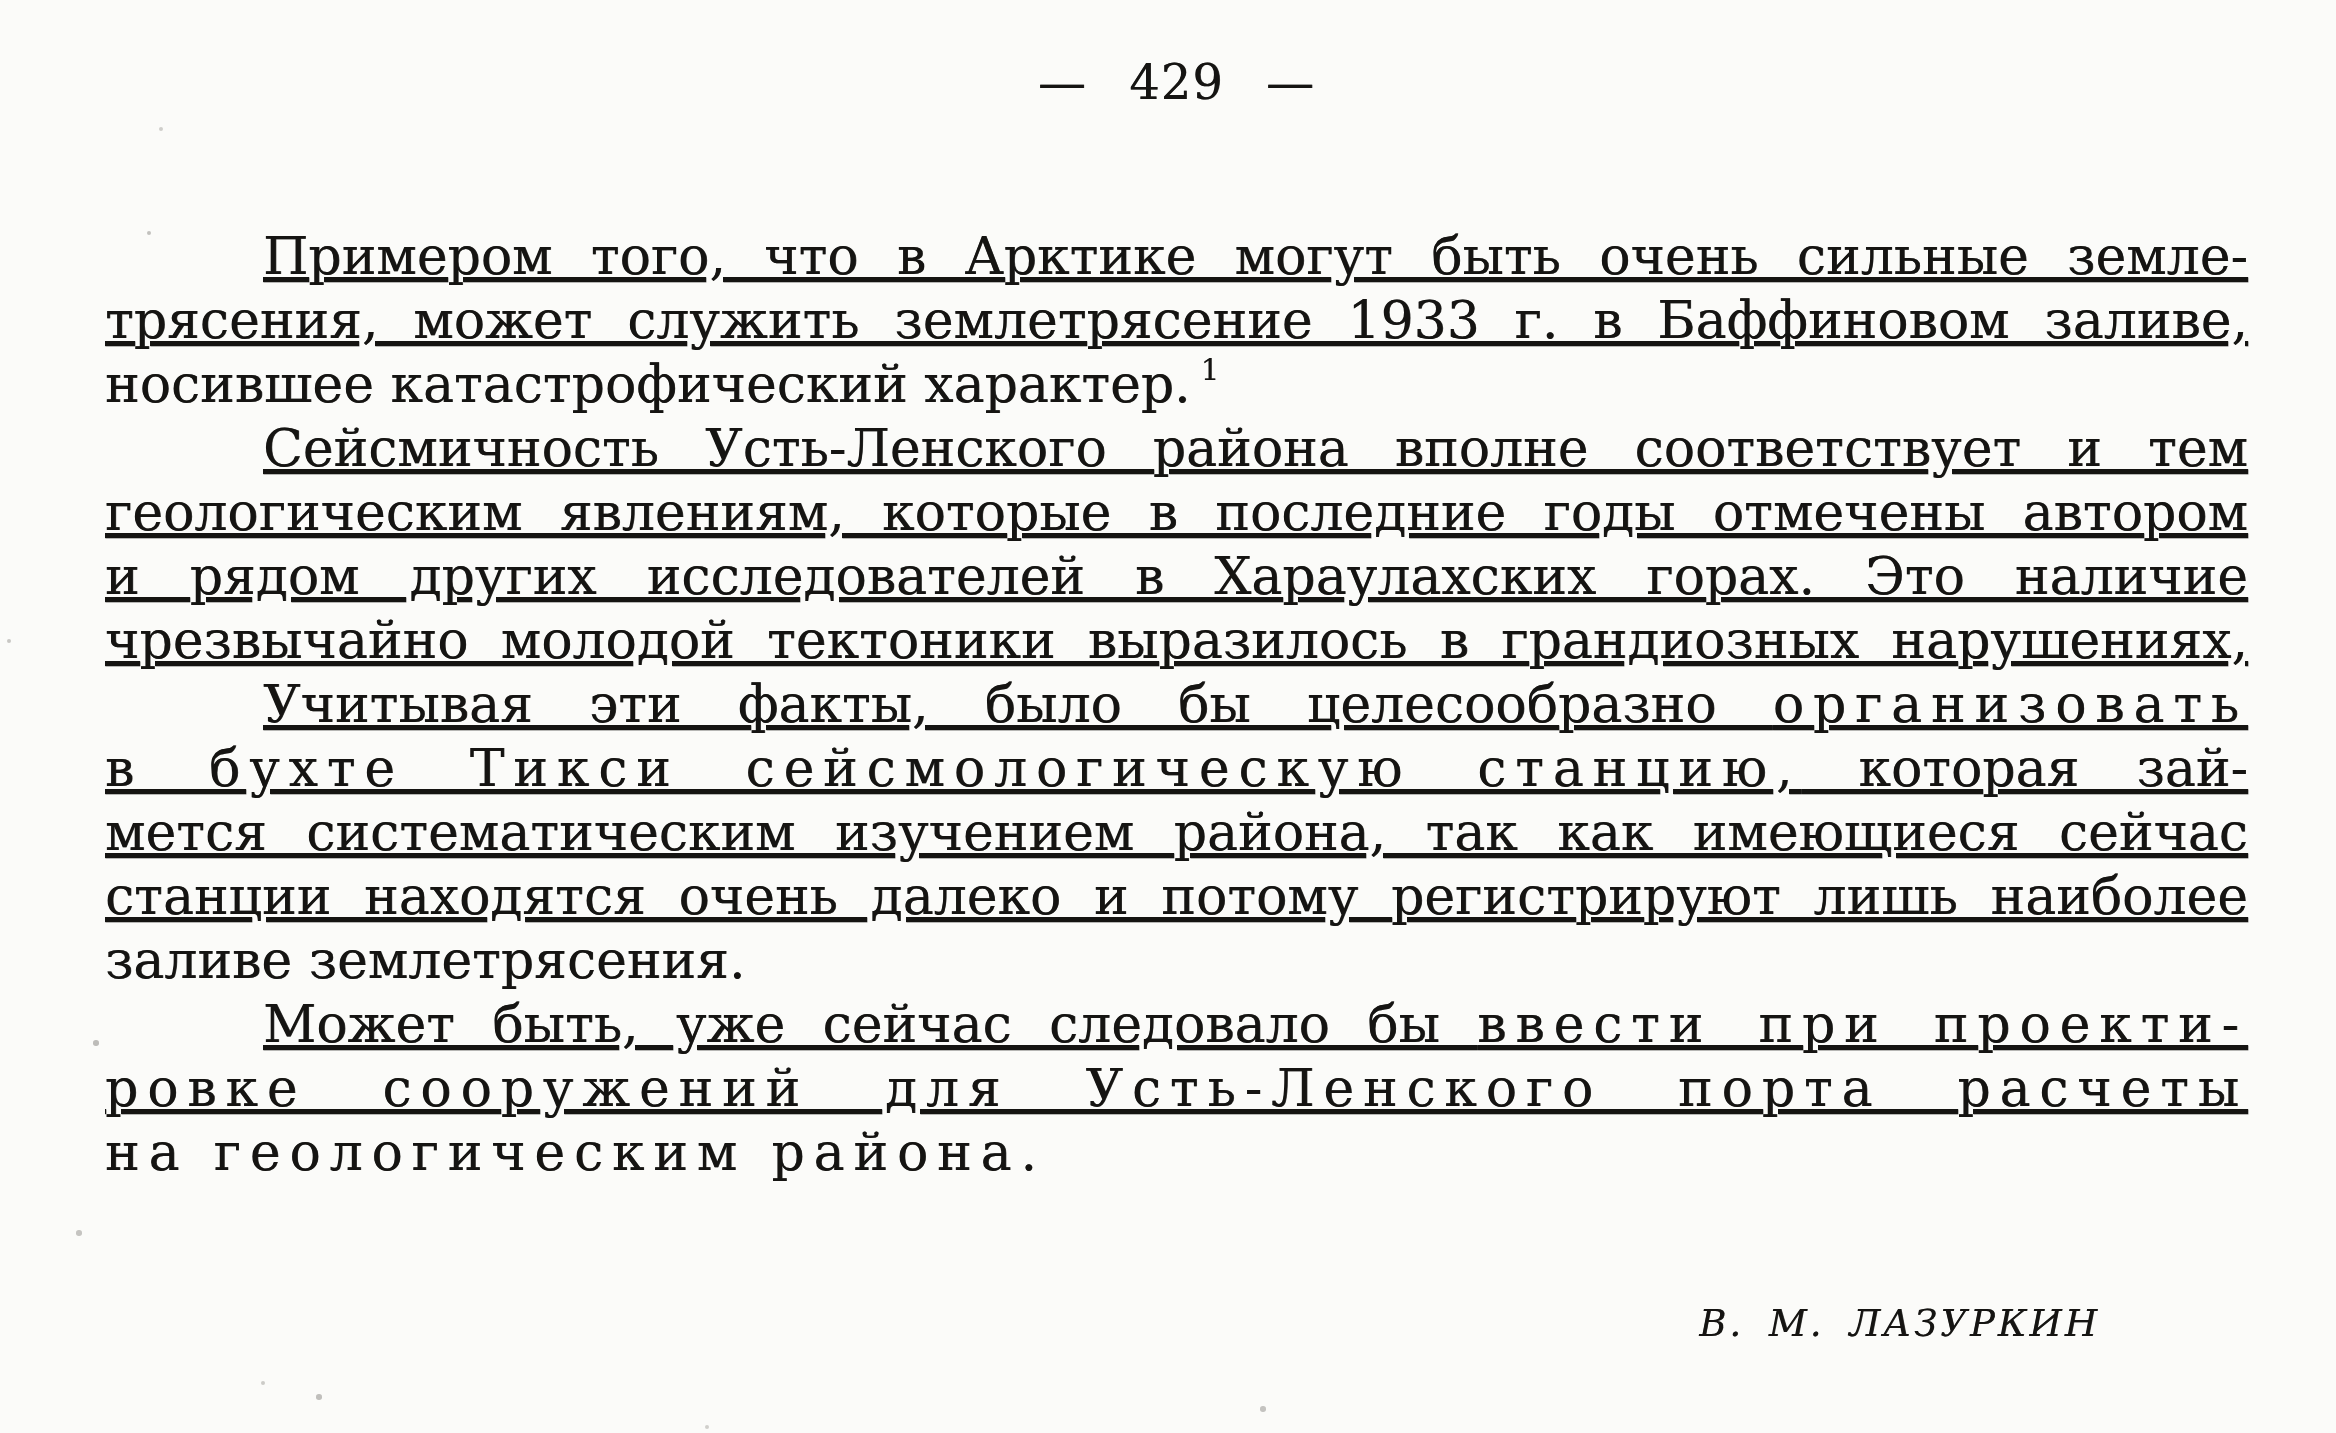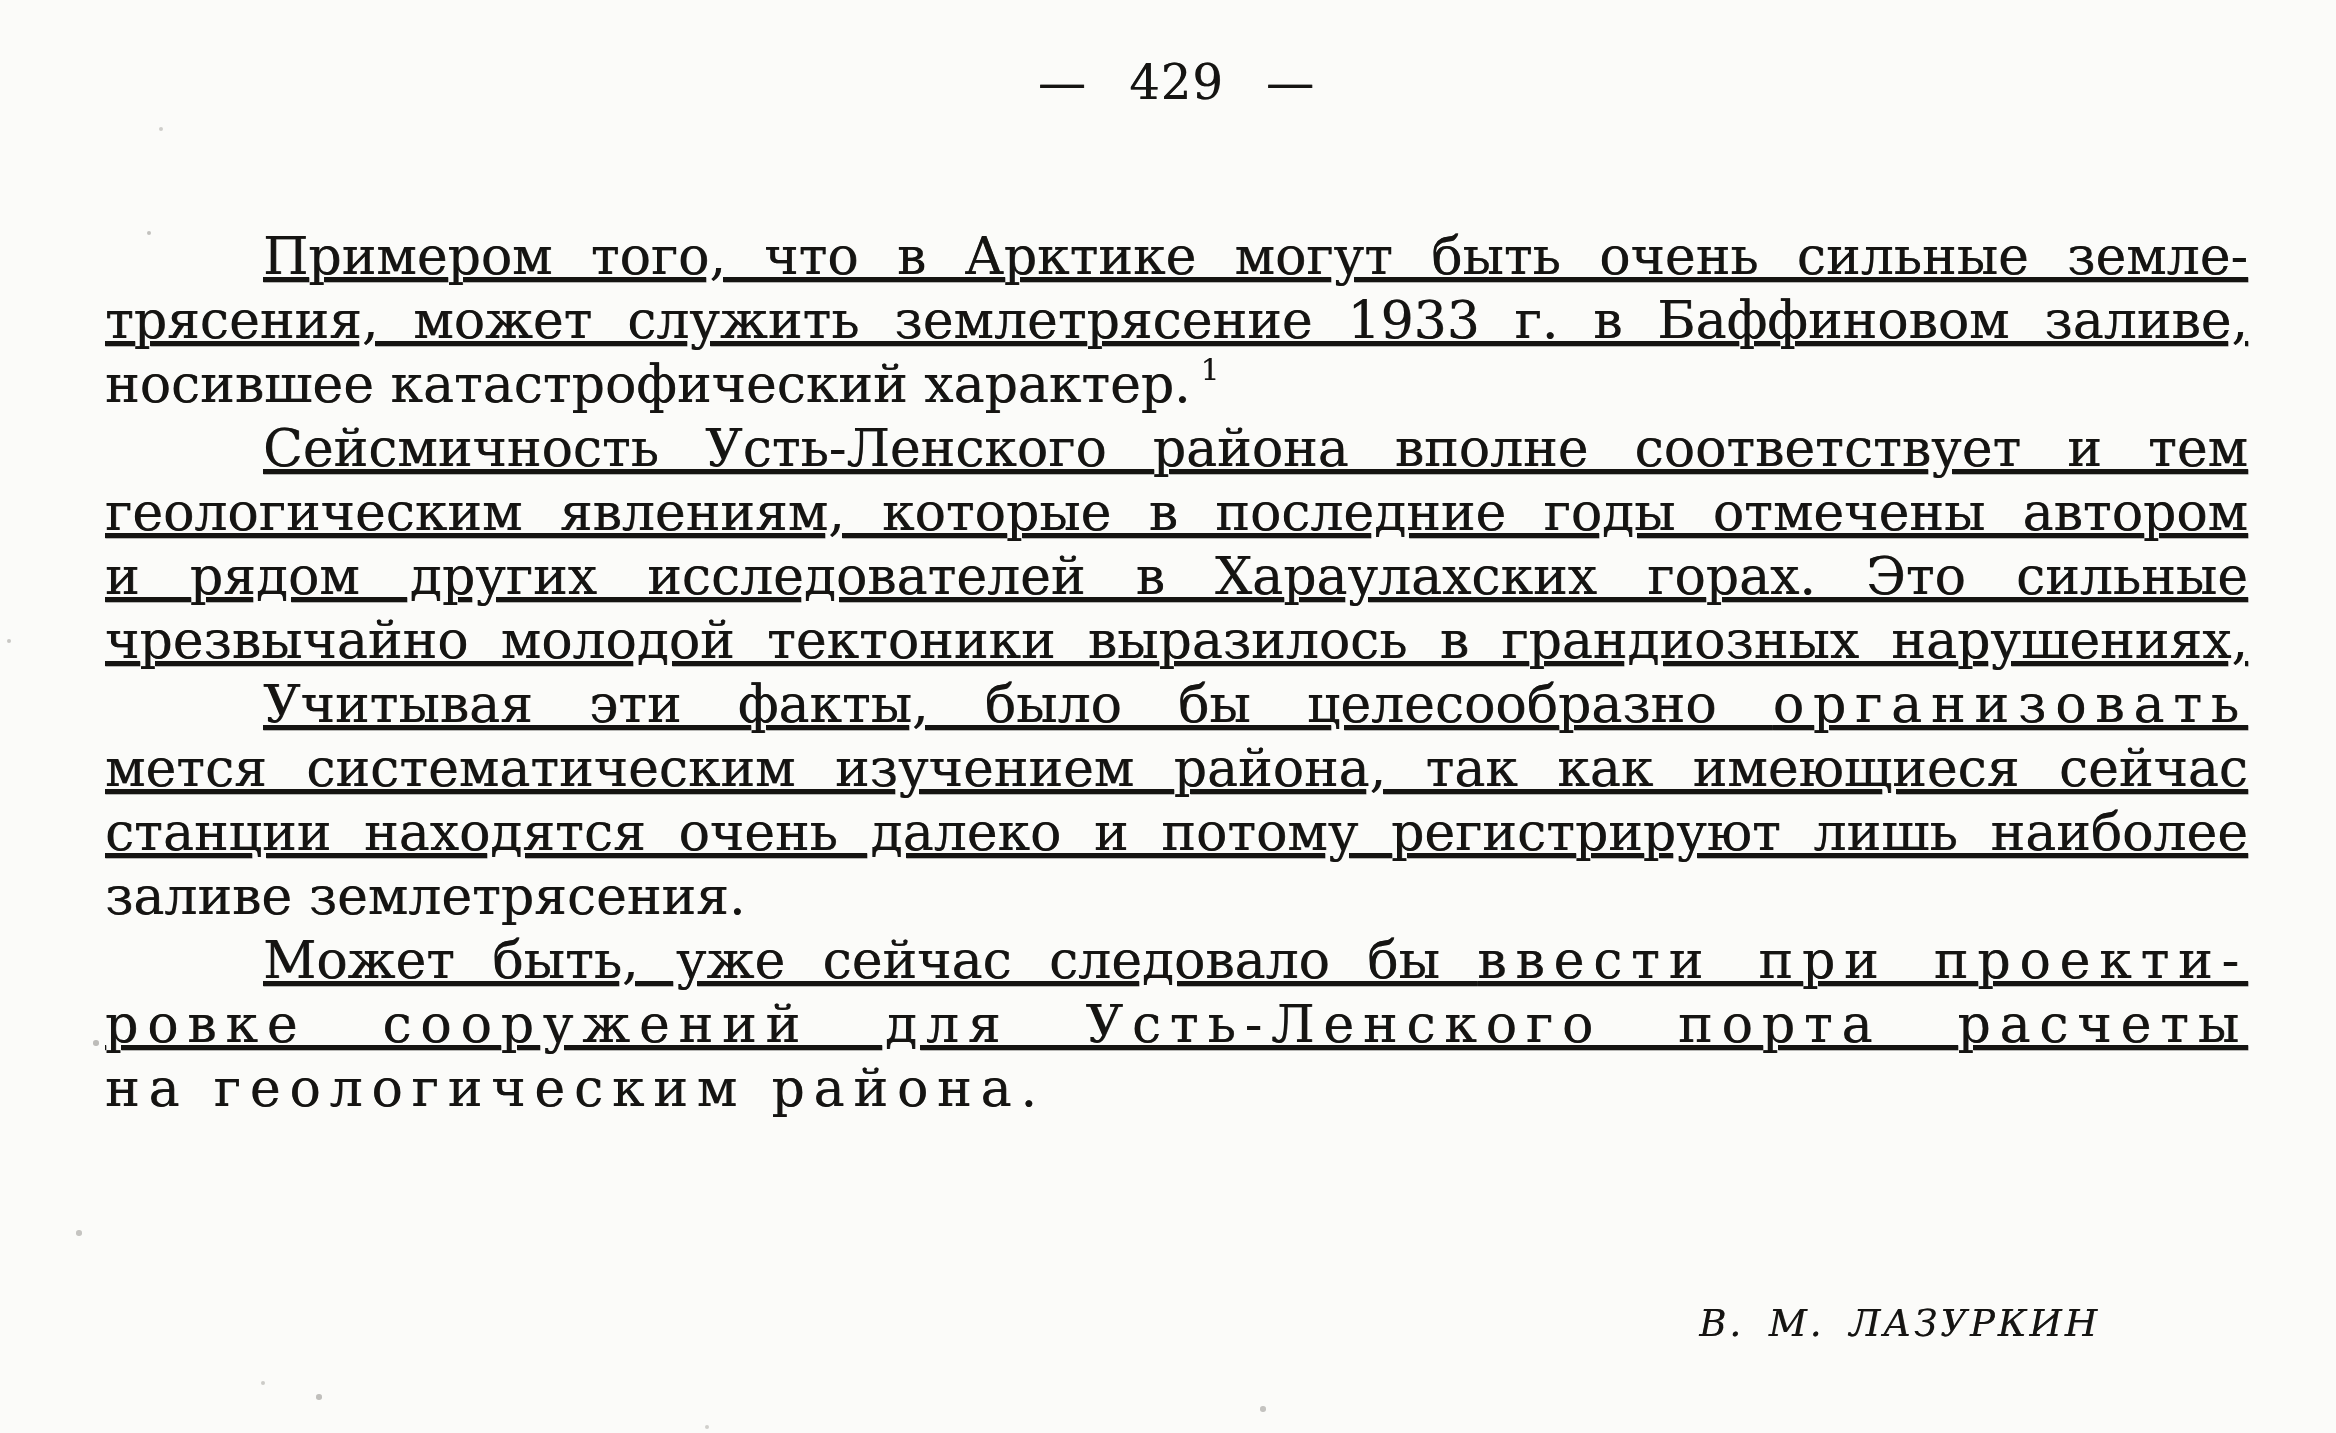--- a/index.html
+++ b/index.html
@@ -103,23 +103,24 @@
 
 <div class="page">
   <div class="page-header">— 429 —</div>
 
   <div class="text-block">
       <div class="line indent justify"><span>Примером того, что в Арктике могут быть очень сильные земле-</span></div>
       <div class="line justify"><span>трясения, может служить землетрясение 1933 г. в Баффиновом заливе,</span></div>
       <div class="line"><span>носившее катастрофический характер.</span><sup>1</sup></div>
       <div class="line indent justify"><span>Сейсмичность Усть-Ленского района вполне соответствует и тем</span></div>
       <div class="line justify"><span>геологическим явлениям, которые в последние годы отмечены автором</span></div>
-      <div class="line justify"><span>и рядом других исследователей в Хараулахских горах. Это сильные</span></div>
+      <div class="line justify"><span>и рядом других исследователей в Хараулахских горах. Это наличие</span></div>
       <div class="line justify"><span>чрезвычайно молодой тектоники выразилось в грандиозных нарушениях,</span></div>
       <div class="line indent justify"><span>Учитывая эти факты, было бы целесообразно </span><span class="spaced">организовать</span></div>
+      <div class="line justify"><span class="spaced">в бухте Тикси сейсмологическую станцию,</span><span> которая зай-</span></div>
       <div class="line justify"><span>мется систематическим изучением района, так как имеющиеся сейчас</span></div>
       <div class="line justify"><span>станции находятся очень далеко и потому регистрируют лишь наиболее</span></div>
       <div class="line"><span>заливе землетрясения.</span></div>
       <div class="line indent justify"><span>Может быть, уже сейчас следовало бы </span><span class="spaced">ввести при проекти-</span></div>
       <div class="line justify"><span class="spaced">ровке сооружений для Усть-Ленского порта расчеты</span></div>
       <div class="line"><span class="spaced">на геологическим района.</span></div>
     </div>
 
   <div class="signature">В. М. ЛАЗУРКИН</div>
 

